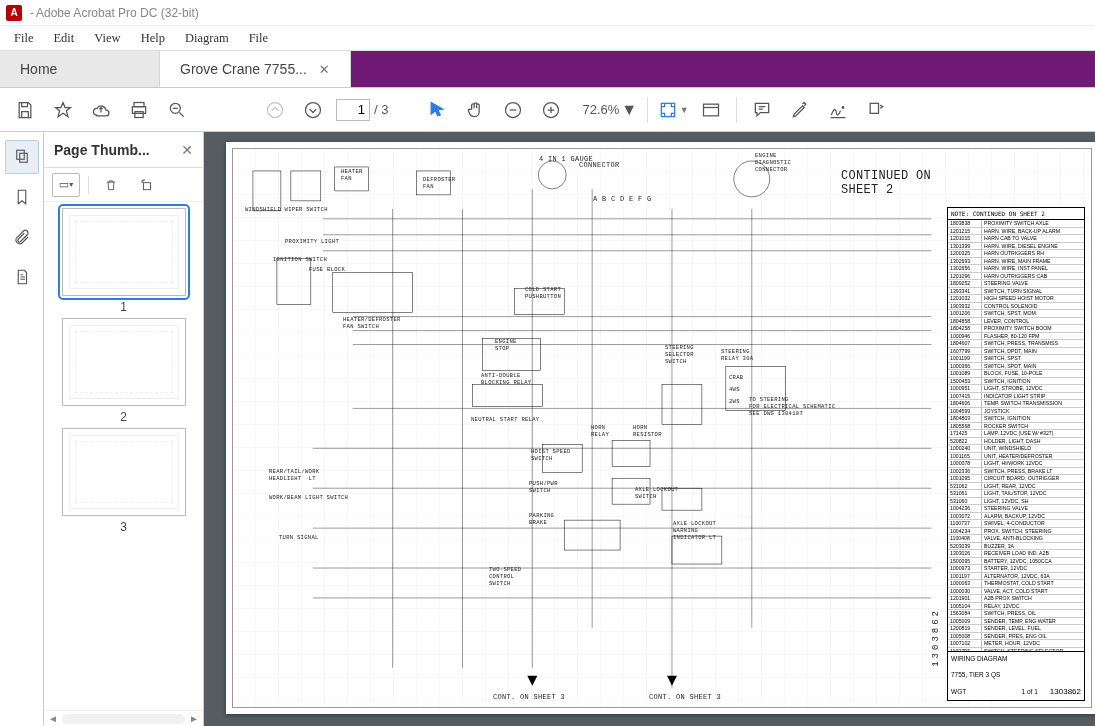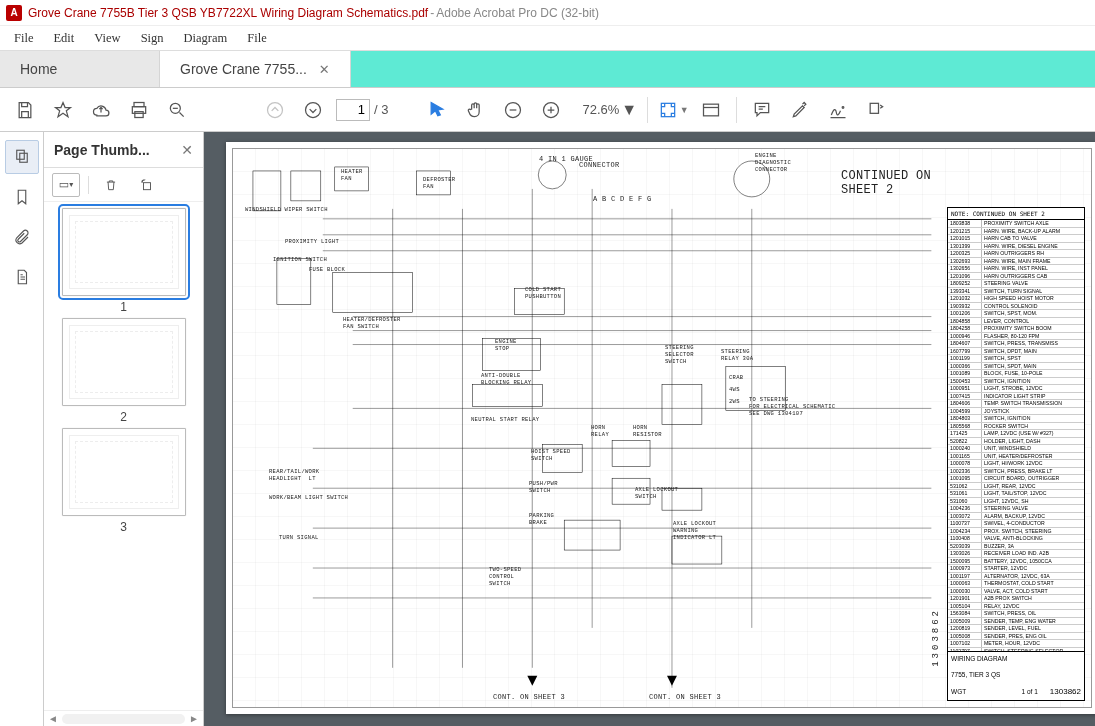--- a/index.html
+++ b/index.html
@@ -10,21 +10,21 @@
 .titlebar .app-icon { width: 16px; height: 16px; background: #b90000; border-radius: 2px; margin-right: 6px; display: flex; align-items: center; justify-content: center; color:#fff; font-size:10px; font-weight:bold;}
 .titlebar .title { color: #a00; }
 .titlebar .sep { color: #888; margin: 0 2px; }
 .titlebar .app { color: #888; }
 
 
 .menubar { height: 24px; display: flex; align-items: center; padding: 0 4px; font-size: 12.5px; color: #333; }
 .menubar span { padding: 3px 10px; cursor: default; font-family: Liberation Serif, serif; }
 
 
-.tabbar { height: 38px; background: #5eead4; display: flex; align-items: stretch; border-top: 1px solid #ddd; border-bottom: 1px solid #ccc;}
+.tabbar { height: 38px; background: #701a75; display: flex; align-items: stretch; border-top: 1px solid #ddd; border-bottom: 1px solid #ccc;}
 .tab { display: flex; align-items: center; padding: 0 20px; font-size: 14px; color: #444; border-right: 1px solid #d5d5d5; cursor: default;}
 .tab.home { min-width: 160px; background:#e8e8e8;}
 .tab.doc  { background: #fff; min-width: 170px; }
 .tab.doc .close { margin-left: 12px; color: #777; font-size: 13px;}
 
 
 .toolbar { height: 44px; display: flex; align-items: center; padding: 0 6px; border-bottom: 1px solid #ccc; color:#555;}
 .tool { width: 38px; height: 38px; display: flex; align-items: center; justify-content: center; border-radius: 2px; cursor: default;}
 .tool svg { width: 20px; height: 20px; stroke: #555; fill: none; stroke-width: 1.5; }
 .divider { width: 1px; height: 26px; background: #ddd; margin: 0 6px; }
@@ -97,30 +97,29 @@
 .wires circle{ fill:#fff; stroke:#000; stroke-width:.5;}
 .docview::-webkit-scrollbar{width:16px;height:16px}
 .docview::-webkit-scrollbar-track{background:#eee}
 .docview::-webkit-scrollbar-thumb{background:#c4c4c4;border:3px solid #eee;border-radius:8px}
 </style>
 </head>
 <body>
 
 <div class="titlebar">
   <div class="app-icon">A</div>
-  <span class="title">Grove Crane 7755B Tier 3 QSB YB7722XL Wiring Diagram Schematics.pdf</span>
   <span class="sep"> - </span>
   <span class="app">Adobe Acrobat Pro DC (32-bit)</span>
 </div>
 
 <div class="menubar">
   <span>File</span>
   <span>Edit</span>
   <span>View</span>
-  <span>Sign</span>
+  <span>Help</span>
   <span>Diagram</span>
   <span>File</span>
 </div>
 
 <div class="tabbar">
   <div class="tab home">
       <span>Home</span>
     </div>
   <div class="tab doc">
     <span>Grove Crane 7755...</span>

